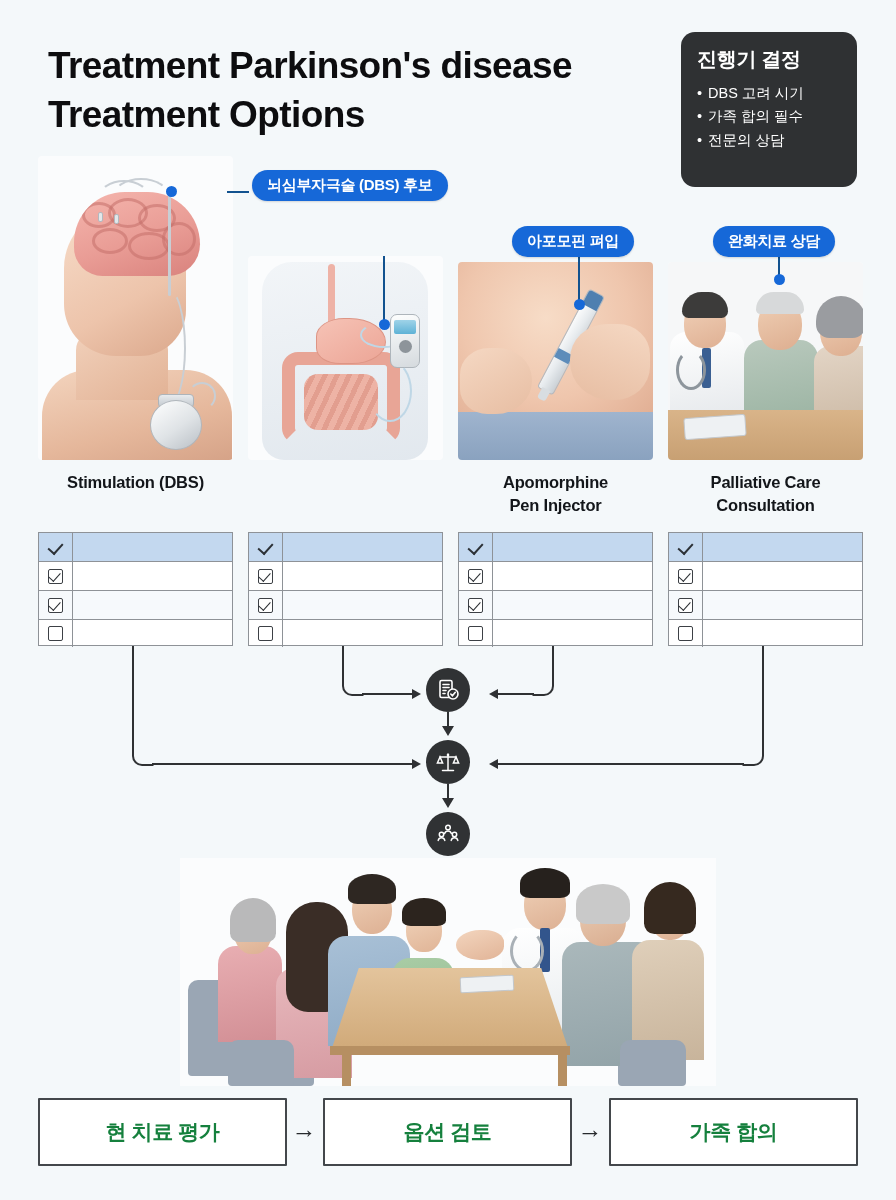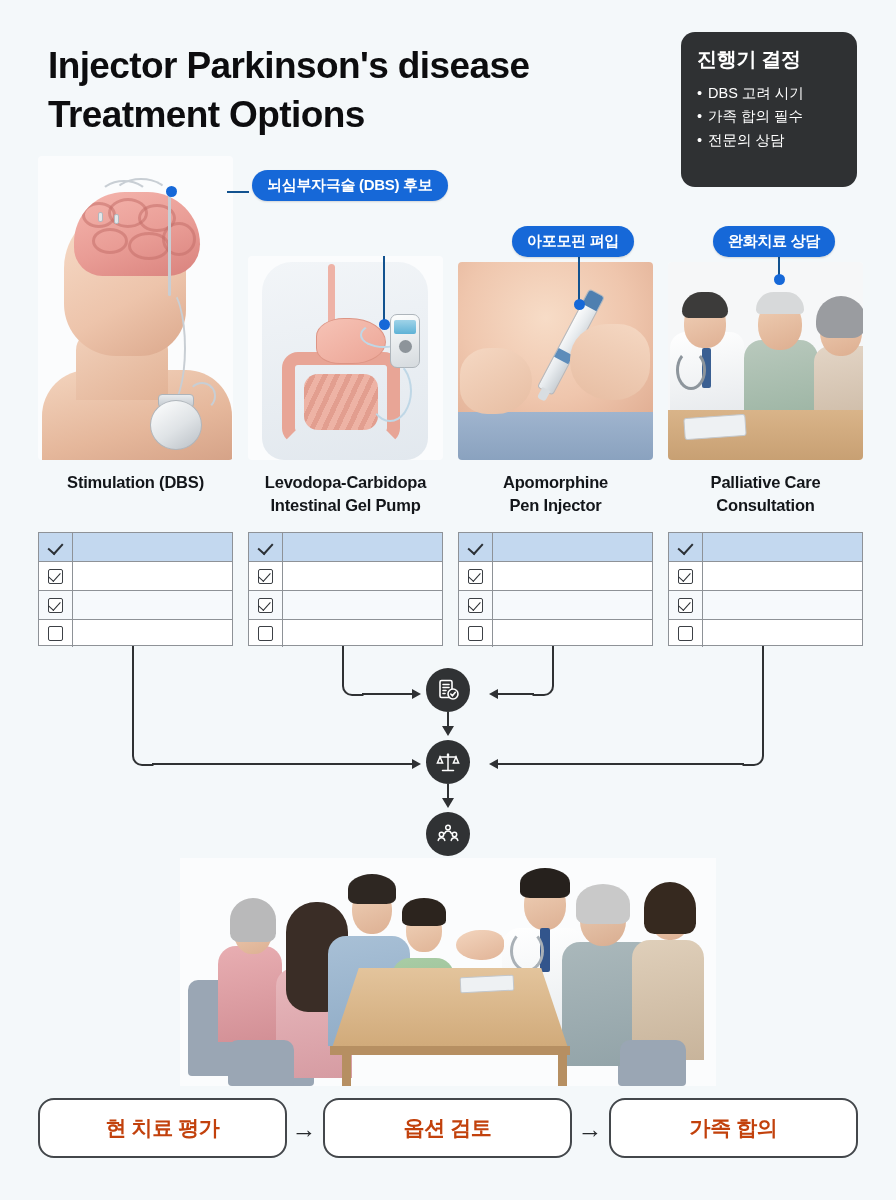--- a/index.html
+++ b/index.html
@@ -245,43 +245,43 @@
   }
   .f-table-edge { position: absolute; left: 150px; top: 188px; width: 240px; height: 9px; background: #b68f62; }
   .f-leg { position: absolute; width: 9px; height: 36px; background: #b68f62; }
   .f-head { position: absolute; border-radius: 50% 50% 46% 46%; }
   .f-hair { position: absolute; border-radius: 50% 50% 20% 20%; }
   .f-body { position: absolute; border-radius: 18px 18px 0 0; }
   .f-chair { position: absolute; background: #9aa6b4; border-radius: 10px 10px 4px 4px; }
 
   
   .step {
-    position: absolute; height: 60px; background: #ffffff;
-    border: 2px solid #43474b; border-radius: 16px;
+    position: absolute; height: 68px; background: #ffffff;
+    border: 2px solid #43474b; border-radius: 1px;
     display: flex; align-items: center; justify-content: center;
-    font-size: 21px; font-weight: 700; color: #c2410c; letter-spacing: -0.4px;
+    font-size: 21px; font-weight: 700; color: #15803d; letter-spacing: -0.4px;
   }
   .s1 { left: 38px;  top: 1098px; width: 249px; }
   .s2 { left: 323px; top: 1098px; width: 249px; }
   .s3 { left: 609px; top: 1098px; width: 249px; }
   .step-arrow {
     position: absolute; top: 1116px; width: 32px; height: 26px;
     display: flex; align-items: center; justify-content: center;
     font-size: 25px; color: #26292c; line-height: 1;
   }
   .sa1 { left: 288px; }
   .sa2 { left: 574px; }
 </style>
 </head>
 <body>
 
 <div id="page">
 
   <div class="title">
-    <div>Injector Parkinson's disease</div>
+    <div>Treatment Parkinson's disease</div>
     <div>Treatment Options</div>
   </div>
 
   <div class="keybox">
     <div class="keybox-title">진행기 결정</div>
     <div class="keybox-item"><span class="bullet">•</span><span>DBS 고려 시기</span></div>
     <div class="keybox-item"><span class="bullet">•</span><span>가족 합의 필수</span></div>
     <div class="keybox-item"><span class="bullet">•</span><span>전문의 상담</span></div>
   </div>
 
@@ -362,24 +362,20 @@
   <div class="leader-dot" style="left:574px; top:299px;"></div>
   <div class="badge b3">아포모핀 펴입</div>
 
   <div class="leader" style="left:778px; top:256px; width:2.2px; height:22px;"></div>
   <div class="leader-dot" style="left:774px; top:274px;"></div>
   <div class="badge b4">완화치료 상담</div>
 
   <div class="caption cap1">
     <div>Stimulation (DBS)</div>
   </div>
-  <div class="caption cap2">
-    <div>Levodopa-Carbidopa</div>
-    <div>Intestinal Gel Pump</div>
-  </div>
   <div class="caption cap3">
     <div>Apomorphine</div>
     <div>Pen Injector</div>
   </div>
   <div class="caption cap4">
     <div>Palliative Care</div>
     <div>Consultation</div>
   </div>
 
   <div class="ck ck1">

